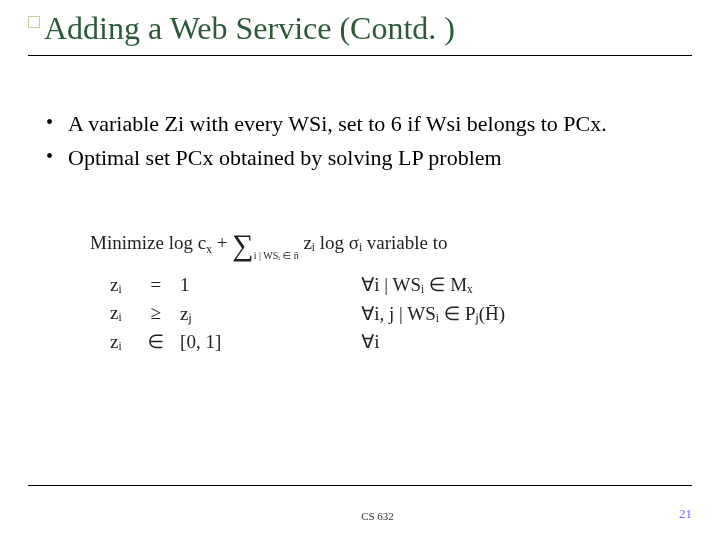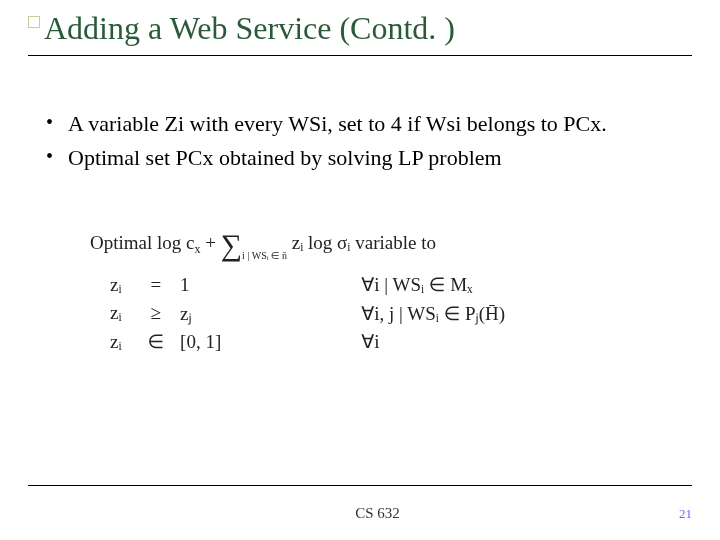--- a/index.html
+++ b/index.html
@@ -121,21 +121,21 @@
     right: 28px;
     border: none;
     border-top: 1.5px solid #000;
   }
   .foot-center {
     position: absolute;
     bottom: 18px;
     left: 0;
     right: 0;
     text-align: center;
-    font-size: 15px;
+    font-size: 11px;
     color: #333;
     margin-left: 35px;
   }
   .foot-right {
     position: absolute;
     bottom: 18px;
     right: 28px;
     font-size: 13px;
     color: #8b5cf6;
   }
@@ -146,28 +146,28 @@
 <div class="slide">
 
   <div class="title-wrap">
     <div class="title-accent"></div>
     <h1 class="title">Adding a Web Service (Contd. )</h1>
     <hr class="title-rule">
   </div>
 
   <div class="body">
     <ul class="bullets">
-      <li>A variable Zi with every WSi, set to 4 if Wsi belongs to PCx.</li>
+      <li>A variable Zi with every WSi, set to 6 if Wsi belongs to PCx.</li>
       <li>Optimal set PCx obtained by solving LP problem</li>
     </ul>
   </div>
 
   <div class="math-block">
     <div class="math-line1">
-      <span>Optimal log c</span><span class="sub">x</span><span> + </span><span class="sigma">∑</span><span class="subcond">i | WSᵢ ∈ n̄</span><span> zᵢ log σᵢ variable to</span>
+      <span>Minimize log c</span><span class="sub">x</span><span> + </span><span class="sigma">∑</span><span class="subcond">i | WSᵢ ∈ n̄</span><span> zᵢ log σᵢ variable to</span>
     </div>
     <table class="constraints">
       <tbody>
           <tr>
         <td>zᵢ</td>
         <td class="rel">=</td>
         <td>1</td>
         <td class="cond">∀i | WSᵢ ∈ Mₓ</td>
       </tr>
       <tr>

